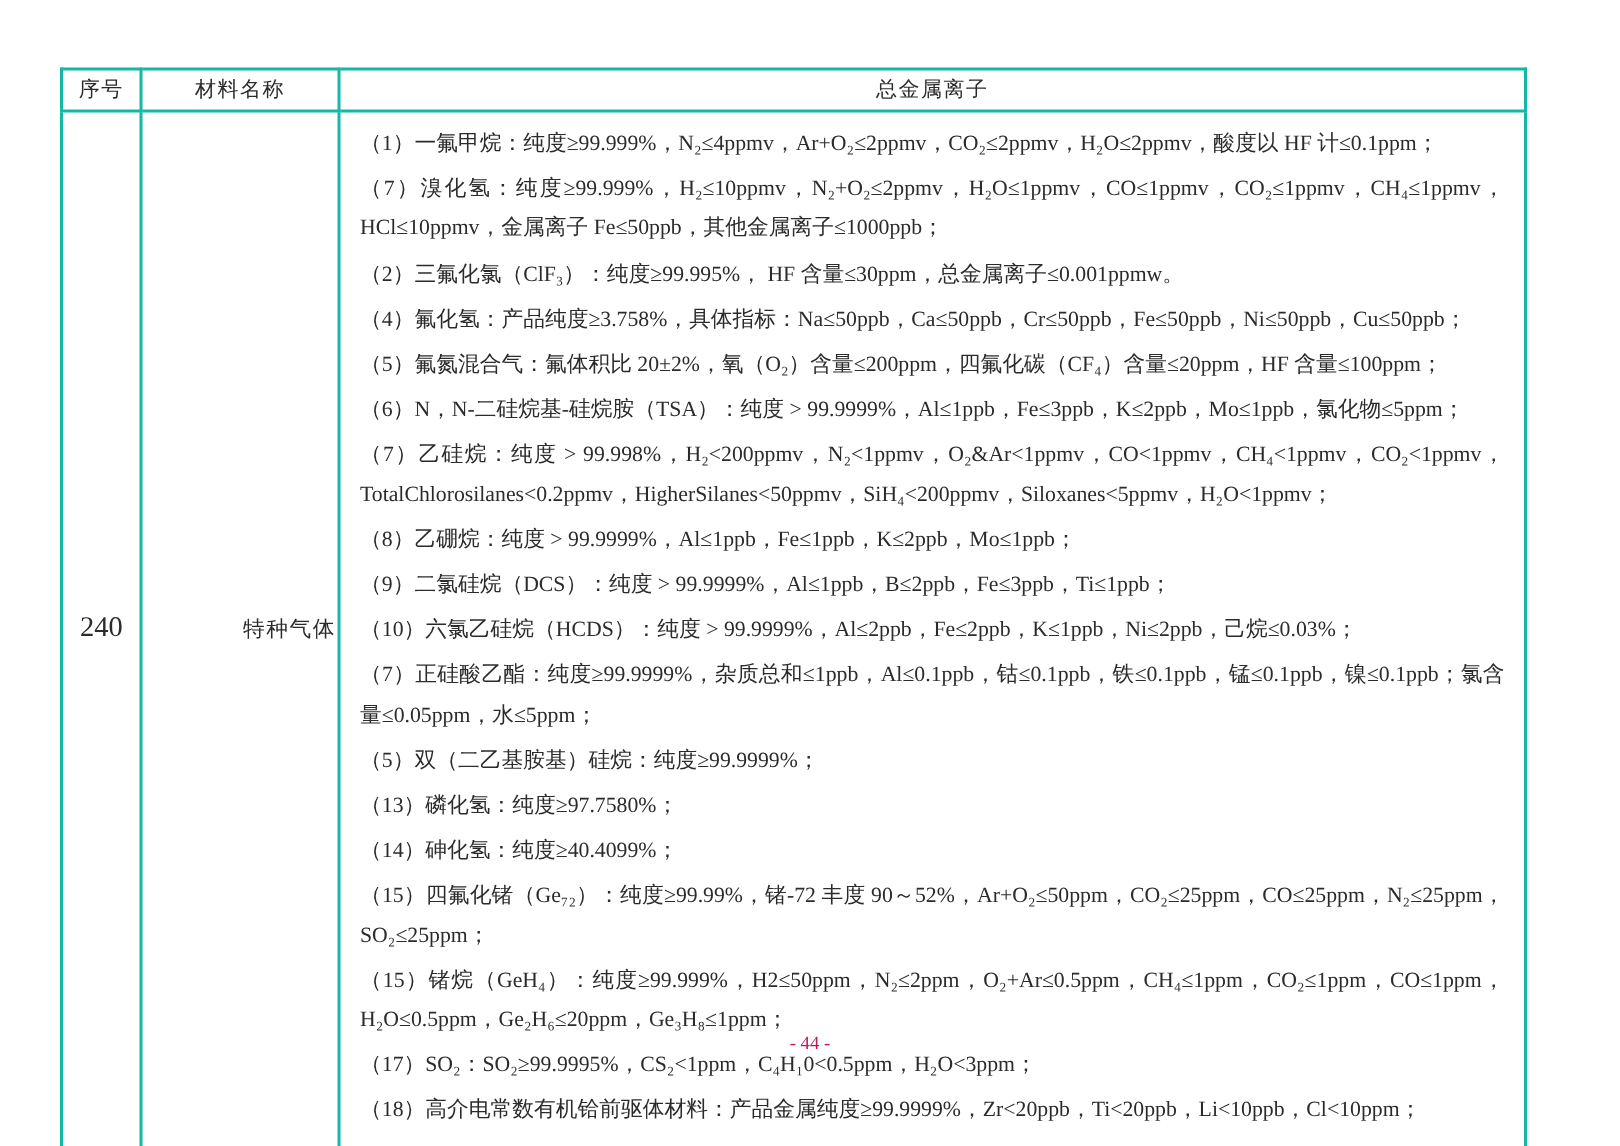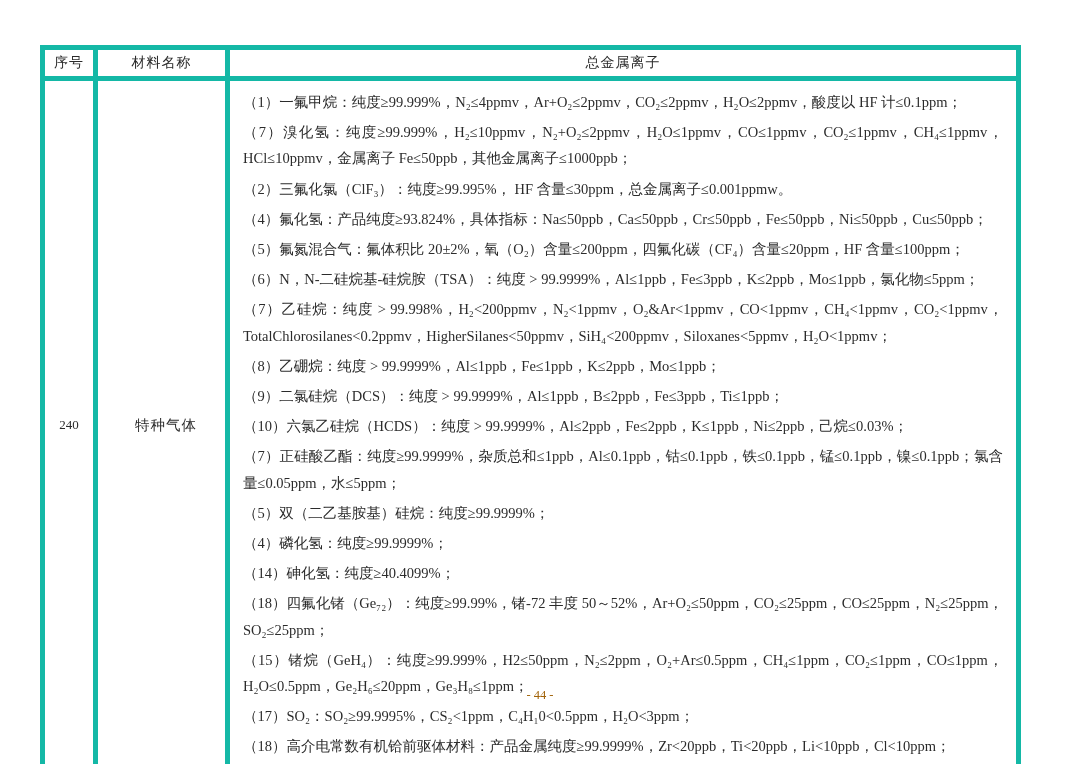--- a/index.html
+++ b/index.html
@@ -18,42 +18,42 @@
   }
   table.spec-table {
     position: absolute;
     left: 40px;
     top: 45px;
     width: 976px;
     border-collapse: collapse;
     table-layout: fixed;
   }
   table.spec-table td, table.spec-table th {
-    border: 5px solid #14b8a6;
+    border: 2px solid #14b8a6;
     font-weight: normal;
     font-family: Liberation Serif, serif;
   }
   col.c-seq      { width: 53px;  }
   col.c-material { width: 132px; }
   col.c-req      { width: 791px; }
   th.hdr {
     height: 24px;
     font-size: 14px;
     font-weight: bold;
     text-align: center;
     vertical-align: middle;
     letter-spacing: 1px;
   }
   td.seq-cell {
     text-align: center;
     vertical-align: middle;
-    font-size: 13px;
+    font-size: 19px;
   }
   td.material-cell {
-    text-align: center;
+    text-align: right;
     vertical-align: middle;
     padding-left: 10px;
     font-size: 14.5px;
     letter-spacing: 1px;
   }
   td.req-cell {
     vertical-align: top;
     padding: 4px 9px 6px 9px;
   }
   p.req {
@@ -63,21 +63,21 @@
     text-align: justify;
     word-break: break-word;
   }
   .page-footer {
     position: absolute;
     left: 0;
     top: 688px;
     width: 1080px;
     text-align: center;
     font-size: 12.5px;
-    color: #a16207;
+    color: #be185d;
   }
 </style>
 </head>
 <body>
 
 <div class="page">
 
   <table class="spec-table">
     <colgroup>
       <col class="c-seq">
@@ -90,32 +90,32 @@
       <th class="hdr">材料名称</th>
       <th class="hdr">总金属离子</th>
     </tr>
     <tr>
       <td class="seq-cell">240</td>
       <td class="material-cell">特种气体</td>
       <td class="req-cell">
         <p class="req">（1）一氟甲烷：纯度≥99.999%，N₂≤4ppmv，Ar+O₂≤2ppmv，CO₂≤2ppmv，H₂O≤2ppmv，酸度以 HF 计≤0.1ppm；</p>
         <p class="req">（7）溴化氢：纯度≥99.999%，H₂≤10ppmv，N₂+O₂≤2ppmv，H₂O≤1ppmv，CO≤1ppmv，CO₂≤1ppmv，CH₄≤1ppmv，HCl≤10ppmv，金属离子 Fe≤50ppb，其他金属离子≤1000ppb；</p>
         <p class="req">（2）三氟化氯（ClF₃）：纯度≥99.995%，  HF 含量≤30ppm，总金属离子≤0.001ppmw。</p>
-        <p class="req">（4）氟化氢：产品纯度≥93.824%，具体指标：Na≤50ppb，Ca≤50ppb，Cr≤50ppb，Fe≤50ppb，Ni≤50ppb，Cu≤50ppb；</p>
+        <p class="req">（4）氟化氢：产品纯度≥3.758%，具体指标：Na≤50ppb，Ca≤50ppb，Cr≤50ppb，Fe≤50ppb，Ni≤50ppb，Cu≤50ppb；</p>
         <p class="req">（5）氟氮混合气：氟体积比 20±2%，氧（O₂）含量≤200ppm，四氟化碳（CF₄）含量≤20ppm，HF 含量≤100ppm；</p>
         <p class="req">（6）N，N-二硅烷基-硅烷胺（TSA）：纯度 &gt; 99.9999%，Al≤1ppb，Fe≤3ppb，K≤2ppb，Mo≤1ppb，氯化物≤5ppm；</p>
         <p class="req">（7）乙硅烷：纯度 &gt; 99.998%，H₂&lt;200ppmv，N₂&lt;1ppmv，O₂&amp;Ar&lt;1ppmv，CO&lt;1ppmv，CH₄&lt;1ppmv，CO₂&lt;1ppmv，TotalChlorosilanes&lt;0.2ppmv，HigherSilanes&lt;50ppmv，SiH₄&lt;200ppmv，Siloxanes&lt;5ppmv，H₂O&lt;1ppmv；</p>
         <p class="req">（8）乙硼烷：纯度 &gt; 99.9999%，Al≤1ppb，Fe≤1ppb，K≤2ppb，Mo≤1ppb；</p>
         <p class="req">（9）二氯硅烷（DCS）：纯度 &gt; 99.9999%，Al≤1ppb，B≤2ppb，Fe≤3ppb，Ti≤1ppb；</p>
         <p class="req">（10）六氯乙硅烷（HCDS）：纯度 &gt; 99.9999%，Al≤2ppb，Fe≤2ppb，K≤1ppb，Ni≤2ppb，己烷≤0.03%；</p>
         <p class="req">（7）正硅酸乙酯：纯度≥99.9999%，杂质总和≤1ppb，Al≤0.1ppb，钴≤0.1ppb，铁≤0.1ppb，锰≤0.1ppb，镍≤0.1ppb；氯含量≤0.05ppm，水≤5ppm；</p>
         <p class="req">（5）双（二乙基胺基）硅烷：纯度≥99.9999%；</p>
-        <p class="req">（4）磷化氢：纯度≥99.9999%；</p>
+        <p class="req">（13）磷化氢：纯度≥97.7580%；</p>
         <p class="req">（14）砷化氢：纯度≥40.4099%；</p>
-        <p class="req">（18）四氟化锗（Ge₇₂）：纯度≥99.99%，锗-72 丰度 50～52%，Ar+O₂≤50ppm，CO₂≤25ppm，CO≤25ppm，N₂≤25ppm，SO₂≤25ppm；</p>
+        <p class="req">（15）四氟化锗（Ge₇₂）：纯度≥99.99%，锗-72 丰度 90～52%，Ar+O₂≤50ppm，CO₂≤25ppm，CO≤25ppm，N₂≤25ppm，SO₂≤25ppm；</p>
         <p class="req">（15）锗烷（GeH₄）：纯度≥99.999%，H2≤50ppm，N₂≤2ppm，O₂+Ar≤0.5ppm，CH₄≤1ppm，CO₂≤1ppm，CO≤1ppm，H₂O≤0.5ppm，Ge₂H₆≤20ppm，Ge₃H₈≤1ppm；</p>
         <p class="req">（17）SO₂：SO₂≥99.9995%，CS₂&lt;1ppm，C₄H₁0&lt;0.5ppm，H₂O&lt;3ppm；</p>
         <p class="req">（18）高介电常数有机铪前驱体材料：产品金属纯度≥99.9999%，Zr&lt;20ppb，Ti&lt;20ppb，Li&lt;10ppb，Cl&lt;10ppm；</p>
       </td>
     </tr>
   </tbody>
     </table>
 
   <div class="page-footer">- 44 -</div>
 

